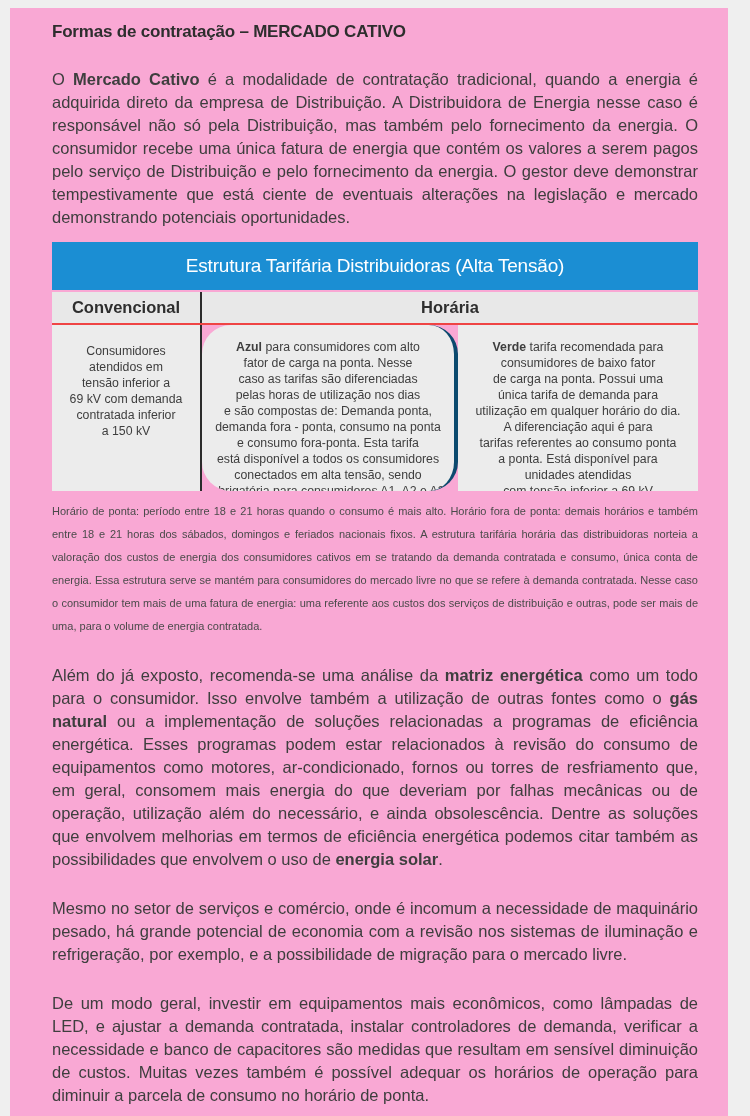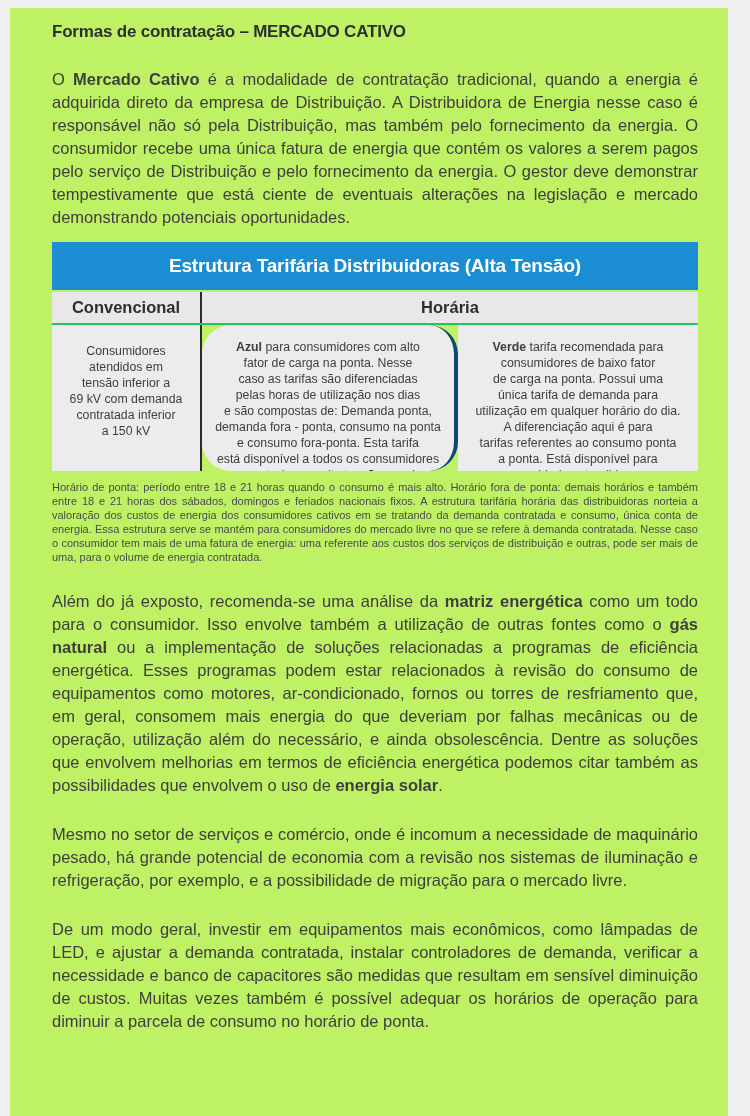--- a/index.html
+++ b/index.html
@@ -14,21 +14,21 @@
     overflow: hidden;
     position: relative;
     background: #efefef;
   }
   .page {
     position: absolute;
     left: 10px;
     top: 8px;
     width: 718px;
     min-height: 1108px;
-    background: #bef264;
+    background: #f9a8d4;
     box-sizing: border-box;
     padding: 14px 30px 10px 42px;
   }
   h1.doc-heading {
     font-size: 17px;
     font-weight: bold;
     color: #2e2e2e;
     margin: 0;
     letter-spacing: -0.2px;
   }
@@ -47,30 +47,30 @@
   }
   
   .tariff-table {
     margin-top: 13px;
     width: 646px;
   }
   .table-title {
     background: var(--accent, #1b8ed3);
     color: #ffffff;
     font-size: 19px;
-    font-weight: bold;
+    font-weight: normal;
     text-align: center;
     height: 48px;
     line-height: 48px;
     letter-spacing: -0.2px;
   }
   .table-head-row {
     display: flex;
     margin-top: 2px;
-    border-bottom: 2px solid #22c55e;
+    border-bottom: 2px solid #ef4444;
   }
   .th {
     background: #e8e8e8;
     height: 31px;
     line-height: 31px;
     text-align: center;
     font-weight: bold;
     font-size: 16.5px;
     color: #2e2e2e;
     box-sizing: border-box;
@@ -85,37 +85,37 @@
   }
   .td {
     background: #ececec;
     font-size: 12.3px;
     line-height: 16px;
     color: #3e3e3e;
     text-align: center;
     padding: 14px 2px 8px 2px;
     box-sizing: border-box;
     white-space: pre-line;
-    height: 146px;
+    height: 166px;
     overflow: hidden;
   }
   .td-conv {
     width: 150px;
     border-right: 2px solid #2b2b2b;
     padding-top: 18px;
   }
   .td-azul {
     width: 256px;
     border-right: 4px solid #0c4a6e;
     border-radius: 29px;
   }
   .td-verde { flex: 1; }
   .footnote {
     font-size: 11px;
-    line-height: 14px;
+    line-height: 23px;
     color: #4a4a4a;
     text-align: justify;
     margin: 9px 0 0 0;
   }
   .b { font-weight: bold; }
 </style>
 </head>
 <body>
 
 <div class="viewport">

